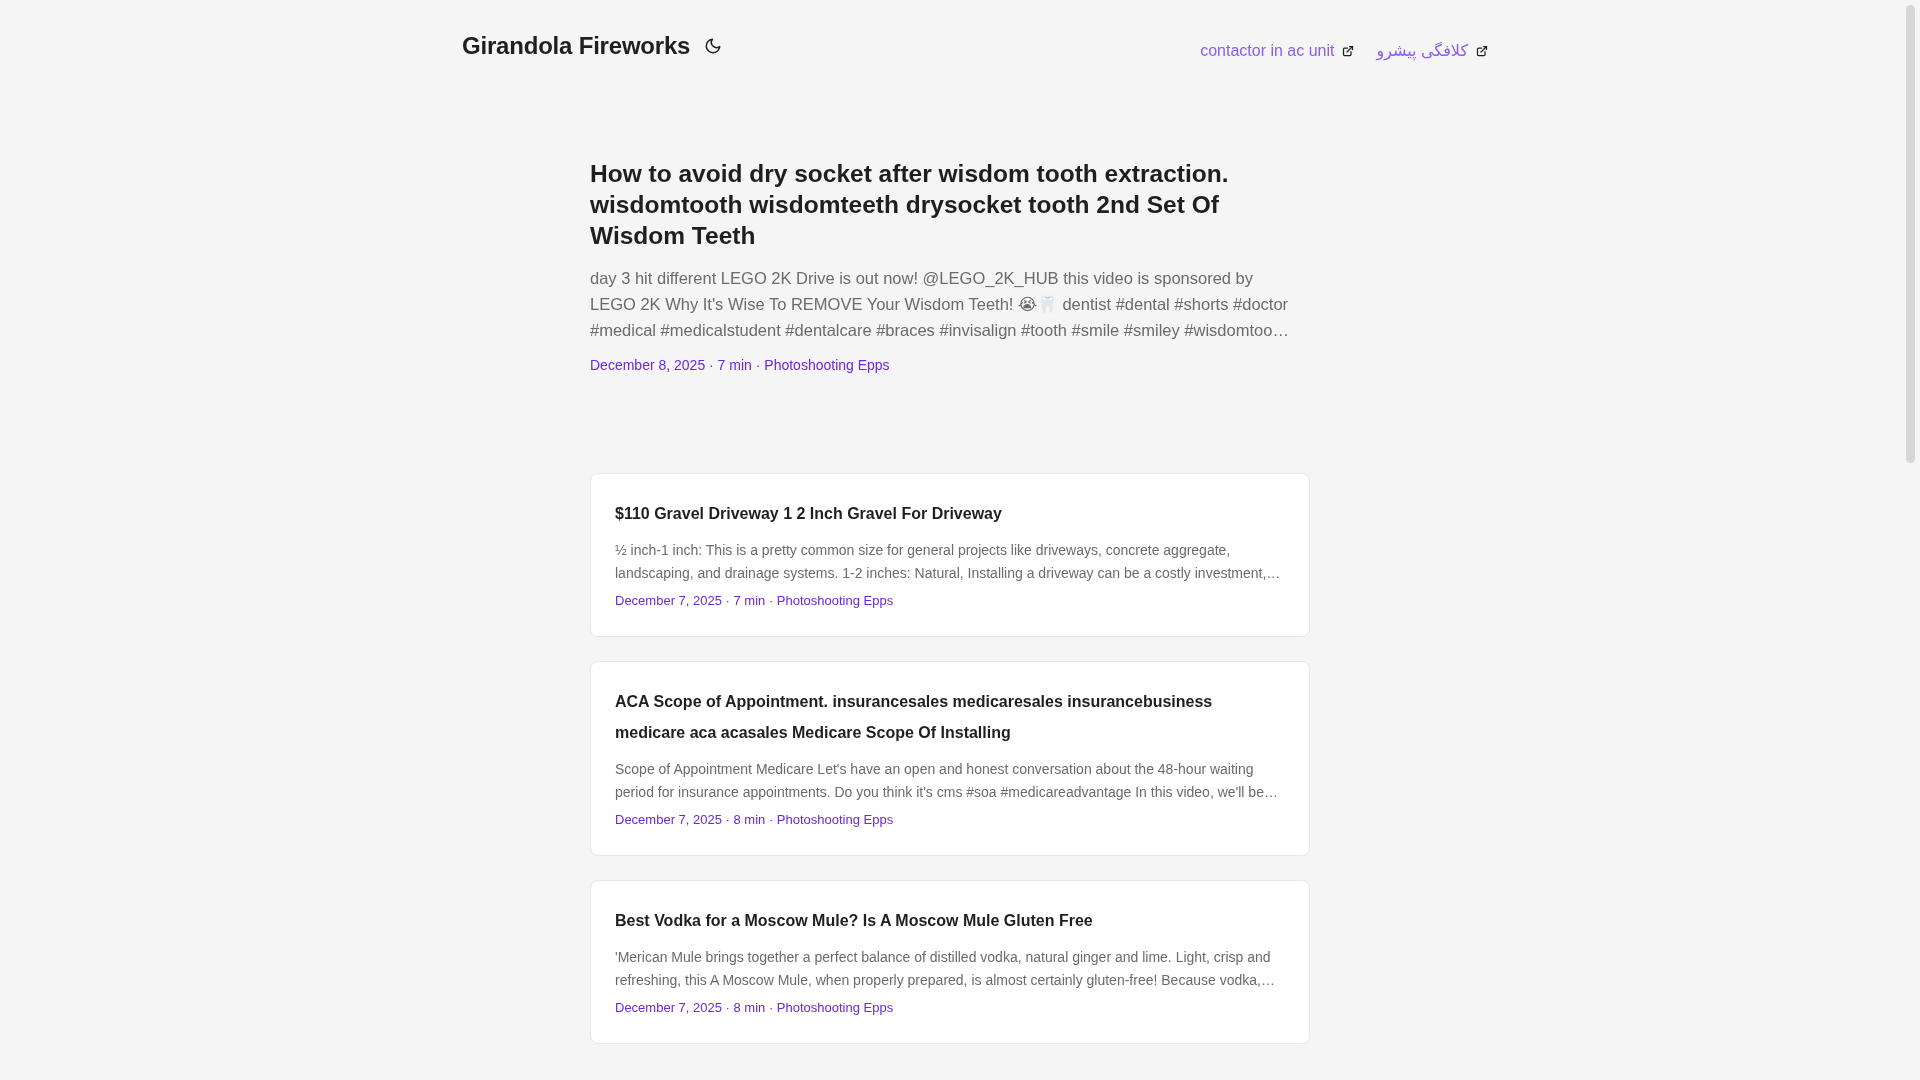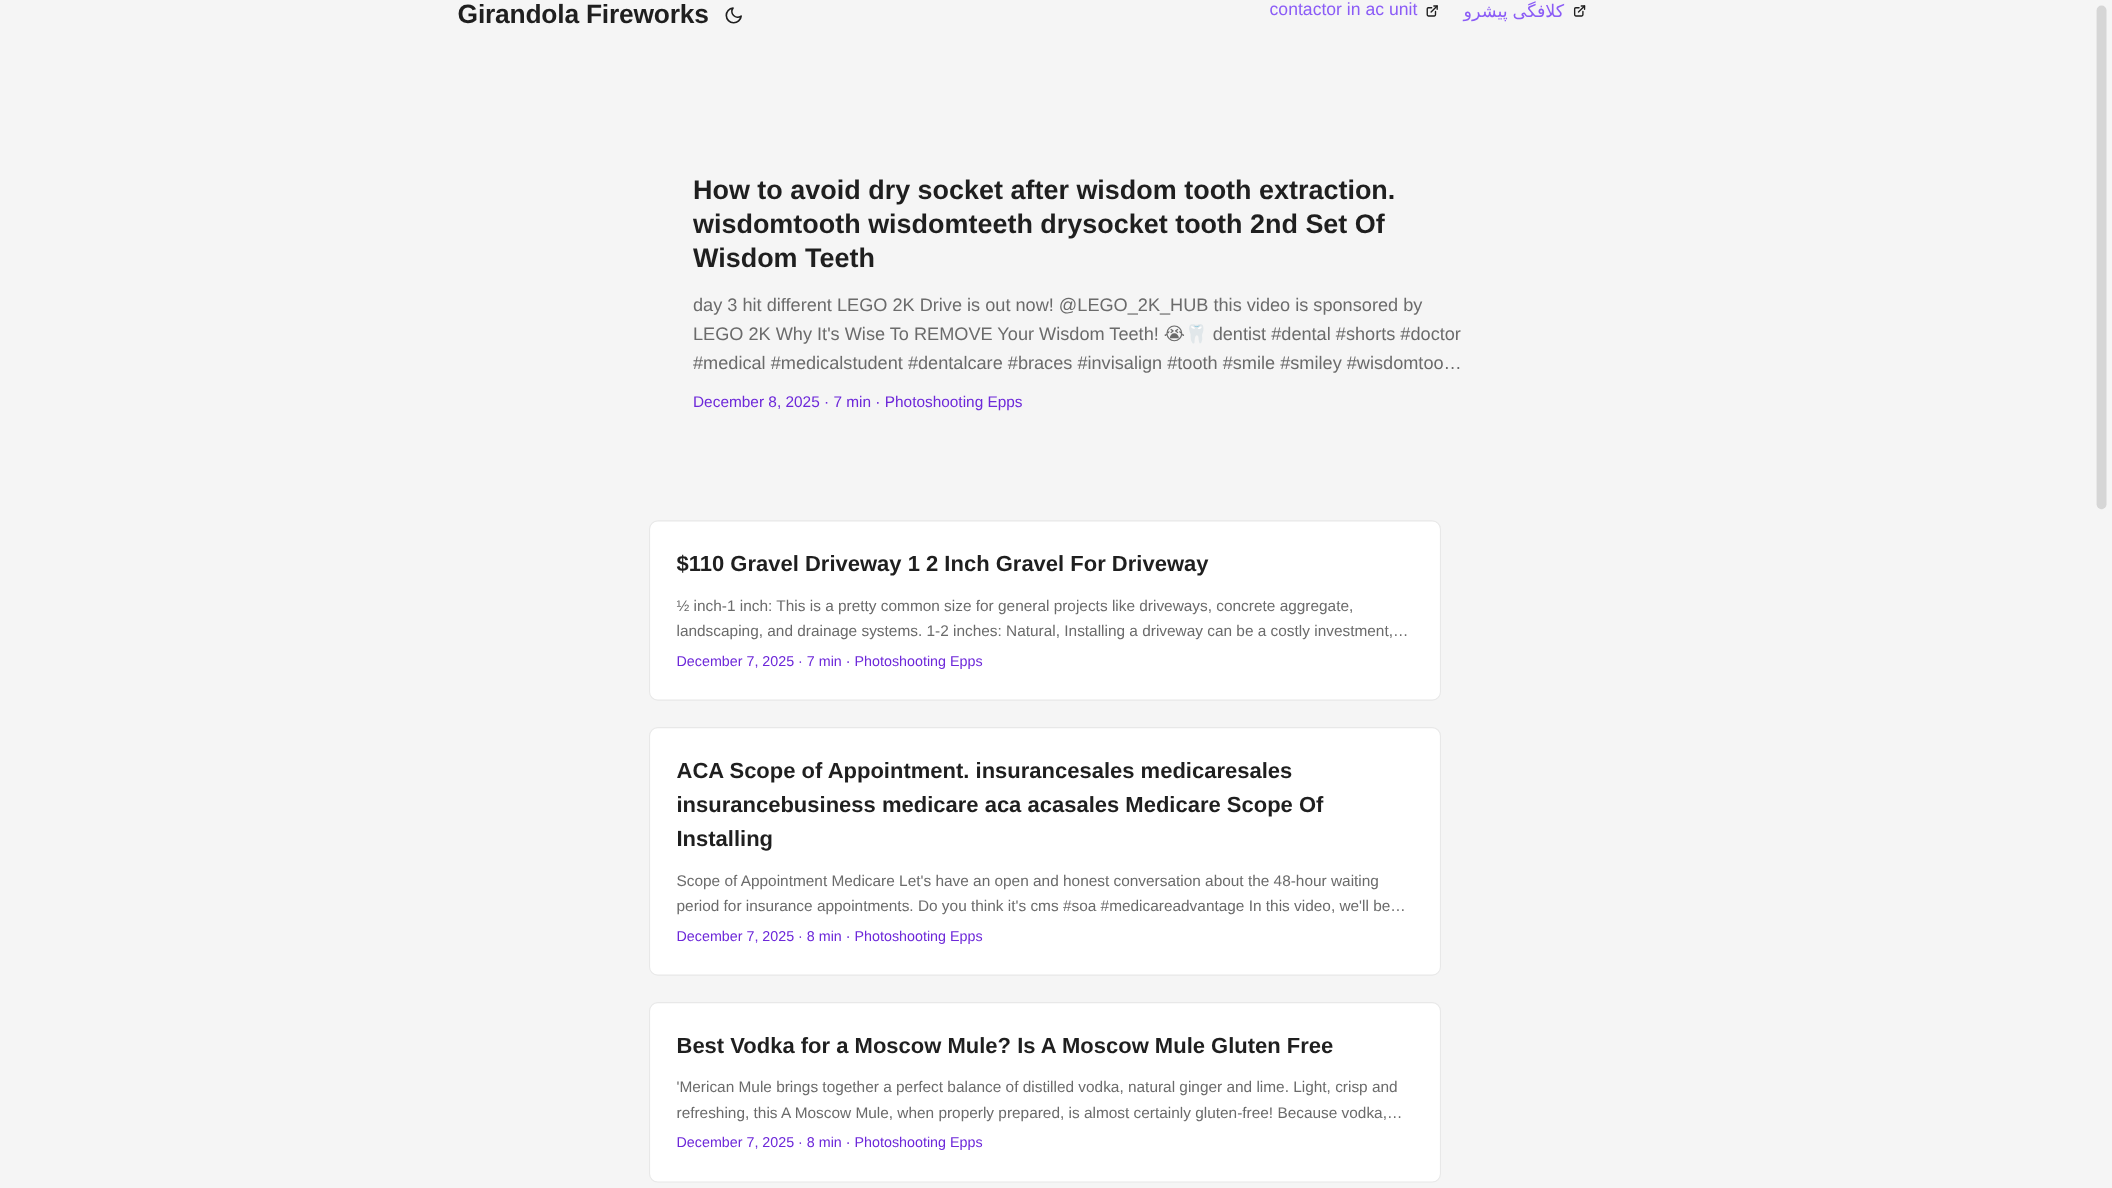--- a/index.html
+++ b/index.html
@@ -8,26 +8,26 @@
     width: 1920px;
     height: 1080px;
     overflow: hidden;
     background: #f5f5f5;
     font-family: "Liberation Sans", "DejaVu Sans", sans-serif;
     color: #1f1f1f;
   }
   .page { position: relative; width: 1920px; height: 1080px; }
   .header {
     position: absolute;
-    left: 416px;
+    left: 462px;
     top: 0;
     width: 1026px;
     height: 60px;
     display: flex;
-    align-items: flex-start;
+    align-items: flex-end;
     justify-content: space-between;
   }
   .logo-wrap { display: flex; align-items: center; }
   .logo {
     font-size: 24px;
     font-weight: 700;
     color: #1f1f1f;
     text-decoration: none;
     letter-spacing: -0.2px;
   }
@@ -43,21 +43,21 @@
     font-size: 16px; color: #8b5cf6; text-decoration: none;
   }
   .menu-item .ext { margin-left: 8px; display: inline-flex; }
 
   .main {
     position: absolute;
     left: 590px;
     top: 158px;
     width: 720px;
   }
-  .first-entry { margin-bottom: 100px; margin-left: 40px; }
+  .first-entry { margin-bottom: 100px; }
   .first-entry h1 {
     margin: 0 0 14px 0;
     font-size: 24.5px;
     line-height: 31px;
     font-weight: 700;
     color: #1f1f1f;
     width: 700px;
   }
   .entry-content {
     font-size: 16.5px;
@@ -79,21 +79,21 @@
     border: 1px solid #e8e8e8;
     border-radius: 8px;
     padding: 24px 24px 28px 24px;
     margin-bottom: 24px;
     box-sizing: border-box;
     width: 720px;
     cursor: pointer;
   }
   .post-card h2 {
     margin: 0 0 10px 0;
-    font-size: 20px;
+    font-size: 16px;
     line-height: 31px;
     font-weight: 700;
     color: #1f1f1f;
   }
   .post-card .entry-content {
     font-size: 14px;
     line-height: 23px;
     -webkit-line-clamp: 2;
     width: auto;
   }

